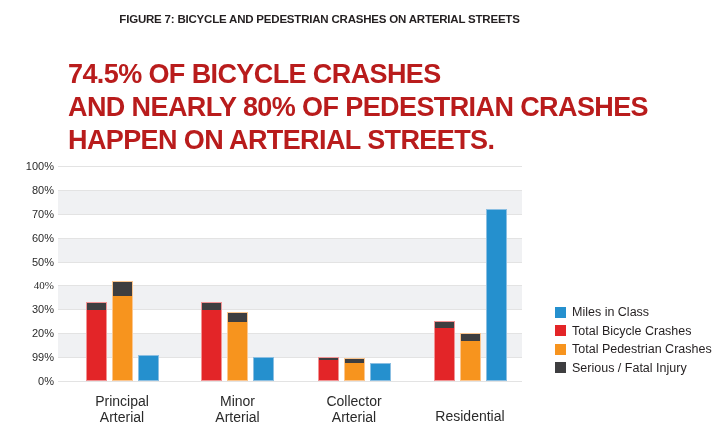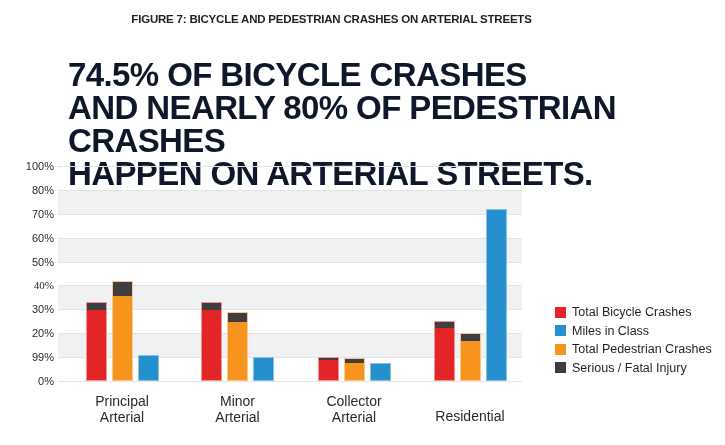--- a/index.html
+++ b/index.html
@@ -1,26 +1,26 @@
 <!DOCTYPE html>
 <html><head>
 <meta charset="utf-8">
 <style>
   html,body{margin:0;padding:0;}
   body{
     width:725px;height:445px;position:relative;background:#ffffff;
     font-family:"Liberation Sans", sans-serif;color:#231f20;overflow:hidden;
   }
   .figure-title{
-    position:absolute;left:12px;top:13px;width:639px;text-align:center;
+    position:absolute;left:0;top:13px;width:639px;text-align:center;
     font-size:11.5px;font-weight:bold;letter-spacing:-0.2px;color:#231f20;
   }
   .headline{
     position:absolute;left:68px;top:58px;width:600px;
-    font-size:33px;font-weight:bold;letter-spacing:-0.6px;color:#0f172a;
+    font-size:27px;font-weight:bold;letter-spacing:-0.6px;color:#b91c1c;
     line-height:33px;
   }
   .plot-band{position:absolute;background:#f0f1f3;}
   .plot-line{position:absolute;height:1px;background:#e3e3e3;}
   .y-label{
     position:absolute;width:54px;text-align:right;font-size:11px;color:#2a2a2a;
     line-height:14px;
   }
   .bar{position:absolute;box-sizing:border-box;border:1px solid transparent;}
   .bar-cap{width:100%;}
@@ -109,26 +109,26 @@
       <div class="bar-cap" style="height: 7.16667px; background: rgb(62, 62, 64);"></div>
     </div>
     <div class="bar" style="left: 485.5px; top: 209px; width: 21px; height: 172px; background: rgb(37, 144, 206); border-color: rgb(139, 191, 226);"></div>
     <div class="x-label" style="left: 415px; top: 393px; margin-top: 15px;">
       <div>Residential</div>
     </div>
   </div>
 
 <div class="legend">
   <div class="legend-row">
+    <span class="legend-swatch" style="background: rgb(37, 144, 206);"></span>
+    <span class="legend-label">Miles in Class</span>
+  </div>
+  <div class="legend-row">
     <span class="legend-swatch" style="background: rgb(227, 37, 40);"></span>
     <span class="legend-label">Total Bicycle Crashes</span>
-  </div>
-  <div class="legend-row">
-    <span class="legend-swatch" style="background: rgb(37, 144, 206);"></span>
-    <span class="legend-label">Miles in Class</span>
   </div>
   <div class="legend-row">
     <span class="legend-swatch" style="background: rgb(247, 148, 30);"></span>
     <span class="legend-label">Total Pedestrian Crashes</span>
   </div>
   <div class="legend-row">
     <span class="legend-swatch" style="background: rgb(62, 62, 64);"></span>
     <span class="legend-label">Serious / Fatal Injury</span>
   </div>
 </div>

